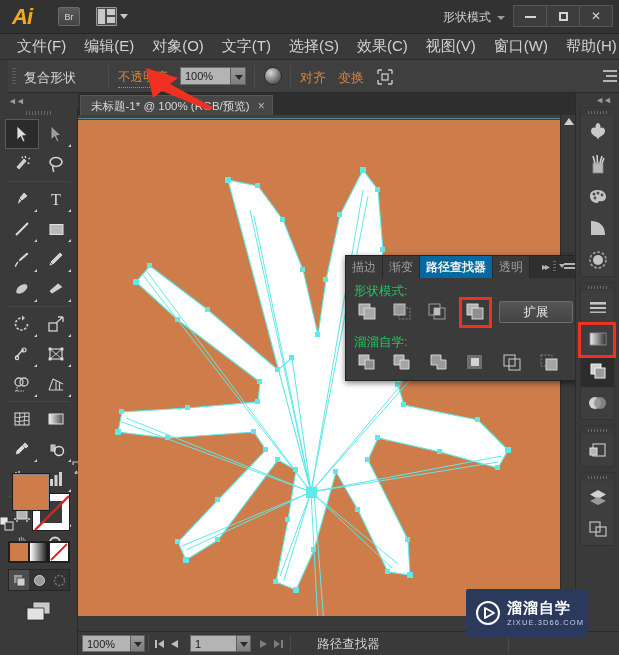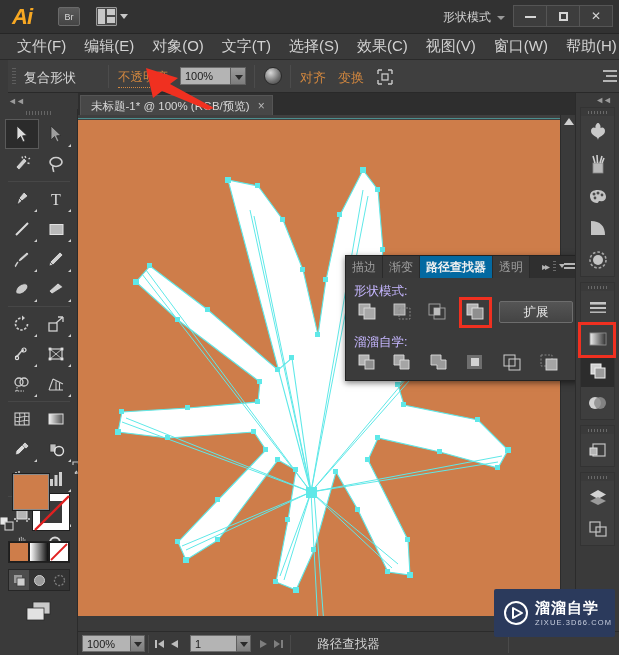--- a/index.html
+++ b/index.html
@@ -155,21 +155,21 @@
   .pftab{padding:0 6px;line-height:22px;font-size:12px;color:#9e9e9e;background:#3a3a3a;
      border-right:1px solid #2a2a2a;}
   .pftab.active{background:#0369a1;color:#efefef;font-weight:bold;font-family:Liberation Serif, serif;}
   .pf-dblarrow{position:absolute;right:32px;top:5px;color:#b5b5b5;font-size:10px;letter-spacing:-2px;}
   .pf-grip{position:absolute;right:24px;top:5px;width:3px;height:12px;
      background:repeating-linear-gradient(#6a6a6a,#6a6a6a 1px,transparent 1px,transparent 3px);}
   .pf-menu{position:absolute;right:5px;top:7px;width:16px;height:10px;}
   .pf-menu i{display:block;height:2px;background:#b5b5b5;margin-bottom:2px;width:11px;margin-left:5px;}
   .pf-menu::before{content:"";position:absolute;left:0;top:1px;width:0;height:0;
      border-left:3px solid transparent;border-right:3px solid transparent;border-top:4px solid #b5b5b5;}
-  .pf-label{position:absolute;font-size:12.5px;color:#c4b5fd;}
+  .pf-label{position:absolute;font-size:12.5px;color:#22c55e;}
   .shape-label{left:8px;top:27px;}
   .pfnd-label{left:8px;top:78px;}
   .pf-btn{position:absolute;width:24px;height:22px;display:flex;align-items:center;justify-content:center;}
   .pf-expand{position:absolute;left:153px;top:45px;width:74px;height:22px;
      background:linear-gradient(#555,#444);border:1px solid #6d6d6d;border-radius:2px;
      color:#e4e4e4;font-size:12.5px;line-height:21px;text-align:center;}
   .pf-highlight{position:absolute;left:113px;top:41px;width:33px;height:31px;
      border:3px solid #f03020;}
   .pf-arrow{position:absolute;left:140px;top:64px;width:78px;height:46px;pointer-events:none;}
 
@@ -202,21 +202,21 @@
      background:linear-gradient(#9a9a9a,#7d7d7d);border:1px solid #5f5f5f;}
   .st-page-caret::after{content:"";position:absolute;left:3px;top:6px;width:0;height:0;
      border-left:4px solid transparent;border-right:4px solid transparent;border-top:5px solid #2a2a2a;}
   .nav2{position:absolute;left:178px;top:5px;display:flex;align-items:center;}
   .st-status{position:absolute;left:0;top:0;width:541px;height:24px;line-height:24px;
      text-align:center;font-size:12.5px;color:#d4d4d4;}
   .st-sep{position:absolute;top:3px;width:1px;height:18px;background:#2e2e2e;border-right:1px solid #4a4a4a;}
 
   
   .watermark{position:absolute;left:466px;top:589px;width:121px;height:48px;background:#2b3a5c;
-     border-radius:2px;margin-left:28px;}
+     border-radius:2px;}
   .wm-logo{position:absolute;left:9px;top:11px;width:26px;height:26px;}
   .wm-title{position:absolute;left:41px;top:10px;font-size:15px;color:#fff;letter-spacing:1px;font-weight:bold;}
   .wm-sub{position:absolute;left:41px;top:29px;font-size:7.5px;color:#c7cede;letter-spacing:1.1px;}
 </style>
 </head>
 <body>
 
 <div id="app">
 
   <div class="titlebar">

